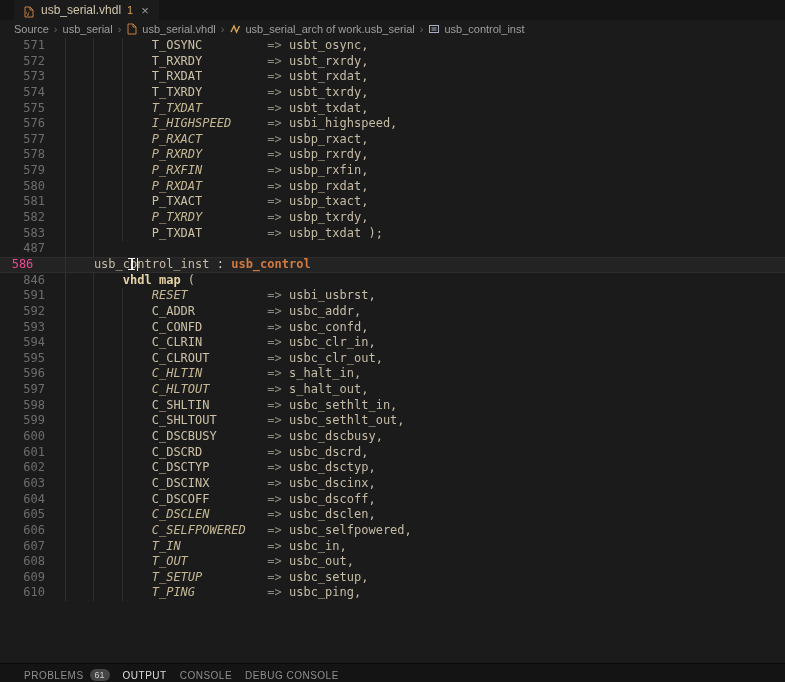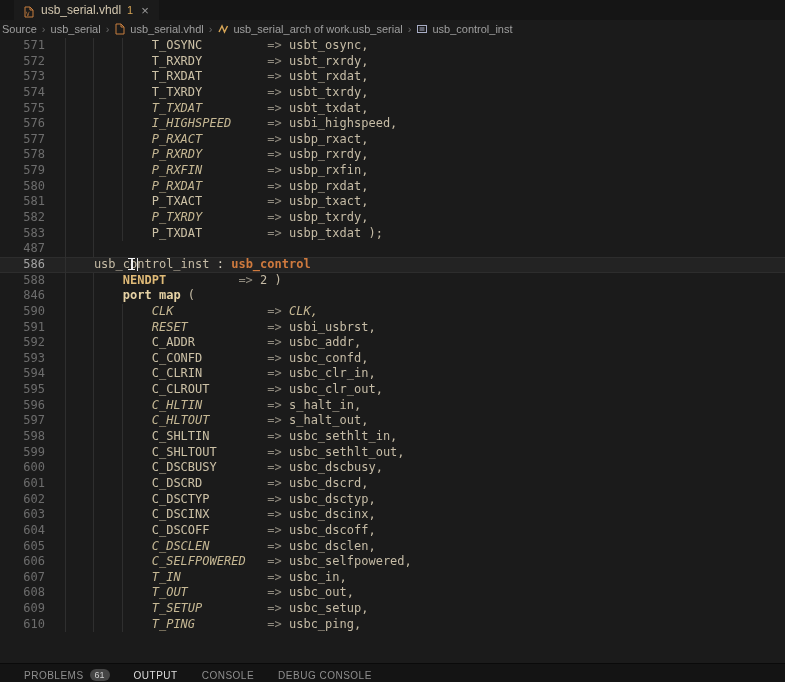--- a/index.html
+++ b/index.html
@@ -9,54 +9,54 @@
   
   .tabbar{height:20px;background:#151515;display:flex;align-items:stretch;}
   .tab{display:flex;align-items:center;gap:6px;padding:0 10px 0 9px;margin-left:14px;
        background:#1b1b1b;cursor:pointer;}
   .tab-label{font-size:12px;color:#d2c6ae;}
   .tab-badge{font-size:11px;color:#d7a556;}
   .tab-close{font-size:13px;color:#9a9a9a;line-height:1;margin-left:2px;}
 
   
   .breadcrumb{height:18px;display:flex;align-items:center;background:#1b1b1b;
-              padding-left:2px;font-size:11px;color:#9f9f9f;white-space:nowrap;}
+              padding-left:14px;font-size:11px;color:#9f9f9f;white-space:nowrap;}
   .crumb{display:flex;align-items:center;gap:4px;cursor:pointer;}
   .crumb-sep{color:#666;margin:0 5px;font-size:11px;}
   .bc-ico{display:inline-block;width:12px;height:12px;}
 
   
   .editor{position:relative;height:626px;background:#1b1b1b;overflow:hidden;
           font-family:"DejaVu Sans Mono",monospace;font-size:12px;}
   .line{display:flex;height:15.65px;line-height:15.65px;white-space:pre;position:relative;}
   .num{width:45px;text-align:right;color:#6d6d6d;flex:0 0 45px;user-select:none;cursor:pointer;}
   .code{margin-left:20px;position:relative;flex:1;cursor:text;}
   .line.cur{background:#232323;box-shadow:inset 0 1px 0 #2d2d2d, inset 0 -1px 0 #2d2d2d;}
-  .line.cur .num{color:#a3a3a3;}
+  .line.cur .num{color:#ec4899;text-align:center;}
   .guide{position:absolute;top:0;bottom:0;width:1px;background:#2f2f2f;}
   
   .pl{color:#c6bca6;}
   .pr{color:#ccc1a6;}
   .pi{color:#c8b econo;} 
   .pi{color:#c6b894;font-style:italic;}
   .op{color:#8f8a7e;}
   .kw{color:#e6d2a4;font-weight:bold;}
   .en{color:#cf7a3e;font-weight:bold;}
   .gp{color:#dfba77;font-weight:bold;}
   .cm{color:#857c6c;font-style:italic;}
   .pu{color:#ddd6c6;}
   .caret{position:absolute;top:1px;width:1px;height:13.5px;background:#e8e8e8;}
   .ibeam{position:absolute;top:0px;width:7px;height:14px;pointer-events:none;}
   .ibeam:before{content:"";position:absolute;left:3px;top:1px;bottom:1px;width:1.5px;background:#f2f2f2;box-shadow:0 0 1px #000;}
   .ibeam:after{content:"";position:absolute;left:0;right:0;top:1px;height:1.5px;background:#f2f2f2;box-shadow:0 11px 0 #f2f2f2,0 0 1px #000;}
 
   
   .panel{position:absolute;left:0;right:0;bottom:0;height:18px;background:#141414;
          border-top:1px solid #0a0a0a;overflow:hidden;}
-  .panel-tabs{display:flex;align-items:center;gap:24px;margin-left:24px;padding-top:5px;}
+  .panel-tabs{display:flex;align-items:center;gap:13px;margin-left:24px;padding-top:5px;}
   .ptab{font-size:10px;letter-spacing:.5px;color:#8f8f8f;display:flex;align-items:center;
         gap:6px;cursor:pointer;white-space:nowrap;}
   .ptab.active{color:#dedede;}
   .pbadge{background:#454545;color:#d0d0d0;font-size:9px;border-radius:8px;
           padding:1px 5px;letter-spacing:0;}
 </style>
 </head>
 <body>
 
 <div class="window">
@@ -118,23 +118,21 @@
       <div class="line"><span class="num">576</span><span class="code"><span class="guide" style="left: calc(0ch - 0.5px);"></span><span class="guide" style="left: calc(4ch - 0.5px);"></span><span class="guide" style="left: calc(8ch - 0.5px);"></span><span class="pl">            </span><span class="pi">I_HIGHSPEED     </span><span class="op">=&gt;</span><span class="pl"> usbi_highspeed,</span></span></div>
       <div class="line"><span class="num">577</span><span class="code"><span class="guide" style="left: calc(0ch - 0.5px);"></span><span class="guide" style="left: calc(4ch - 0.5px);"></span><span class="guide" style="left: calc(8ch - 0.5px);"></span><span class="pl">            </span><span class="pi">P_RXACT         </span><span class="op">=&gt;</span><span class="pl"> usbp_rxact,</span></span></div>
       <div class="line"><span class="num">578</span><span class="code"><span class="guide" style="left: calc(0ch - 0.5px);"></span><span class="guide" style="left: calc(4ch - 0.5px);"></span><span class="guide" style="left: calc(8ch - 0.5px);"></span><span class="pl">            </span><span class="pi">P_RXRDY         </span><span class="op">=&gt;</span><span class="pl"> usbp_rxrdy,</span></span></div>
       <div class="line"><span class="num">579</span><span class="code"><span class="guide" style="left: calc(0ch - 0.5px);"></span><span class="guide" style="left: calc(4ch - 0.5px);"></span><span class="guide" style="left: calc(8ch - 0.5px);"></span><span class="pl">            </span><span class="pi">P_RXFIN         </span><span class="op">=&gt;</span><span class="pl"> usbp_rxfin,</span></span></div>
       <div class="line"><span class="num">580</span><span class="code"><span class="guide" style="left: calc(0ch - 0.5px);"></span><span class="guide" style="left: calc(4ch - 0.5px);"></span><span class="guide" style="left: calc(8ch - 0.5px);"></span><span class="pl">            </span><span class="pi">P_RXDAT         </span><span class="op">=&gt;</span><span class="pl"> usbp_rxdat,</span></span></div>
       <div class="line"><span class="num">581</span><span class="code"><span class="guide" style="left: calc(0ch - 0.5px);"></span><span class="guide" style="left: calc(4ch - 0.5px);"></span><span class="guide" style="left: calc(8ch - 0.5px);"></span><span class="pl">            </span><span class="pr">P_TXACT         </span><span class="op">=&gt;</span><span class="pl"> usbp_txact,</span></span></div>
       <div class="line"><span class="num">582</span><span class="code"><span class="guide" style="left: calc(0ch - 0.5px);"></span><span class="guide" style="left: calc(4ch - 0.5px);"></span><span class="guide" style="left: calc(8ch - 0.5px);"></span><span class="pl">            </span><span class="pi">P_TXRDY         </span><span class="op">=&gt;</span><span class="pl"> usbp_txrdy,</span></span></div>
       <div class="line"><span class="num">583</span><span class="code"><span class="guide" style="left: calc(0ch - 0.5px);"></span><span class="guide" style="left: calc(4ch - 0.5px);"></span><span class="guide" style="left: calc(8ch - 0.5px);"></span><span class="pl">            </span><span class="pr">P_TXDAT         </span><span class="op">=&gt;</span><span class="pl"> usbp_txdat );</span></span></div>
       <div class="line"><span class="num">487</span><span class="code"><span class="guide" style="left: calc(0ch - 0.5px);"></span><span class="guide" style="left: calc(4ch - 0.5px);"></span></span></div>
       <div class="line cur"><span class="num">586</span><span class="code"><span class="guide" style="left: calc(0ch - 0.5px);"></span><span class="pl">    usb_control_inst</span><span class="pu"> : </span><span class="en">usb_control</span><span class="caret" style="left: calc(10ch);"></span><span class="ibeam" style="left: calc(9.2ch - 3px);"></span></span></div>
-      <div class="line"><span class="num">588</span><span class="code"><span class="guide" style="left: calc(0ch - 0.5px);"></span><span class="guide" style="left: calc(4ch - 0.5px);"></span><span class="pl">        </span><span class="gp">NENDPT          </span><span class="op">=&gt;</span><span class="pl"> 2 )</span></span></div>
-      <div class="line"><span class="num">846</span><span class="code"><span class="guide" style="left: calc(0ch - 0.5px);"></span><span class="guide" style="left: calc(4ch - 0.5px);"></span><span class="pl">        </span><span class="kw">port</span><span class="pl"> </span><span class="kw">map</span><span class="pl"> (</span></span></div>
-      <div class="line"><span class="num">590</span><span class="code"><span class="guide" style="left: calc(0ch - 0.5px);"></span><span class="guide" style="left: calc(4ch - 0.5px);"></span><span class="guide" style="left: calc(8ch - 0.5px);"></span><span class="pl">            </span><span class="pi">CLK             </span><span class="op">=&gt;</span><span class="pi"> CLK,</span></span></div>
+      <div class="line"><span class="num">846</span><span class="code"><span class="guide" style="left: calc(0ch - 0.5px);"></span><span class="guide" style="left: calc(4ch - 0.5px);"></span><span class="pl">        </span><span class="kw">vhdl</span><span class="pl"> </span><span class="kw">map</span><span class="pl"> (</span></span></div>
       <div class="line"><span class="num">591</span><span class="code"><span class="guide" style="left: calc(0ch - 0.5px);"></span><span class="guide" style="left: calc(4ch - 0.5px);"></span><span class="guide" style="left: calc(8ch - 0.5px);"></span><span class="pl">            </span><span class="pi">RESET           </span><span class="op">=&gt;</span><span class="pl"> usbi_usbrst,</span></span></div>
       <div class="line"><span class="num">592</span><span class="code"><span class="guide" style="left: calc(0ch - 0.5px);"></span><span class="guide" style="left: calc(4ch - 0.5px);"></span><span class="guide" style="left: calc(8ch - 0.5px);"></span><span class="pl">            </span><span class="pr">C_ADDR          </span><span class="op">=&gt;</span><span class="pl"> usbc_addr,</span></span></div>
       <div class="line"><span class="num">593</span><span class="code"><span class="guide" style="left: calc(0ch - 0.5px);"></span><span class="guide" style="left: calc(4ch - 0.5px);"></span><span class="guide" style="left: calc(8ch - 0.5px);"></span><span class="pl">            </span><span class="pr">C_CONFD         </span><span class="op">=&gt;</span><span class="pl"> usbc_confd,</span></span></div>
       <div class="line"><span class="num">594</span><span class="code"><span class="guide" style="left: calc(0ch - 0.5px);"></span><span class="guide" style="left: calc(4ch - 0.5px);"></span><span class="guide" style="left: calc(8ch - 0.5px);"></span><span class="pl">            </span><span class="pr">C_CLRIN         </span><span class="op">=&gt;</span><span class="pl"> usbc_clr_in,</span></span></div>
       <div class="line"><span class="num">595</span><span class="code"><span class="guide" style="left: calc(0ch - 0.5px);"></span><span class="guide" style="left: calc(4ch - 0.5px);"></span><span class="guide" style="left: calc(8ch - 0.5px);"></span><span class="pl">            </span><span class="pr">C_CLROUT        </span><span class="op">=&gt;</span><span class="pl"> usbc_clr_out,</span></span></div>
       <div class="line"><span class="num">596</span><span class="code"><span class="guide" style="left: calc(0ch - 0.5px);"></span><span class="guide" style="left: calc(4ch - 0.5px);"></span><span class="guide" style="left: calc(8ch - 0.5px);"></span><span class="pl">            </span><span class="pi">C_HLTIN         </span><span class="op">=&gt;</span><span class="pl"> s_halt_in,</span></span></div>
       <div class="line"><span class="num">597</span><span class="code"><span class="guide" style="left: calc(0ch - 0.5px);"></span><span class="guide" style="left: calc(4ch - 0.5px);"></span><span class="guide" style="left: calc(8ch - 0.5px);"></span><span class="pl">            </span><span class="pi">C_HLTOUT        </span><span class="op">=&gt;</span><span class="pl"> s_halt_out,</span></span></div>
       <div class="line"><span class="num">598</span><span class="code"><span class="guide" style="left: calc(0ch - 0.5px);"></span><span class="guide" style="left: calc(4ch - 0.5px);"></span><span class="guide" style="left: calc(8ch - 0.5px);"></span><span class="pl">            </span><span class="pr">C_SHLTIN        </span><span class="op">=&gt;</span><span class="pl"> usbc_sethlt_in,</span></span></div>
       <div class="line"><span class="num">599</span><span class="code"><span class="guide" style="left: calc(0ch - 0.5px);"></span><span class="guide" style="left: calc(4ch - 0.5px);"></span><span class="guide" style="left: calc(8ch - 0.5px);"></span><span class="pl">            </span><span class="pr">C_SHLTOUT       </span><span class="op">=&gt;</span><span class="pl"> usbc_sethlt_out,</span></span></div>
       <div class="line"><span class="num">600</span><span class="code"><span class="guide" style="left: calc(0ch - 0.5px);"></span><span class="guide" style="left: calc(4ch - 0.5px);"></span><span class="guide" style="left: calc(8ch - 0.5px);"></span><span class="pl">            </span><span class="pr">C_DSCBUSY       </span><span class="op">=&gt;</span><span class="pl"> usbc_dscbusy,</span></span></div>

